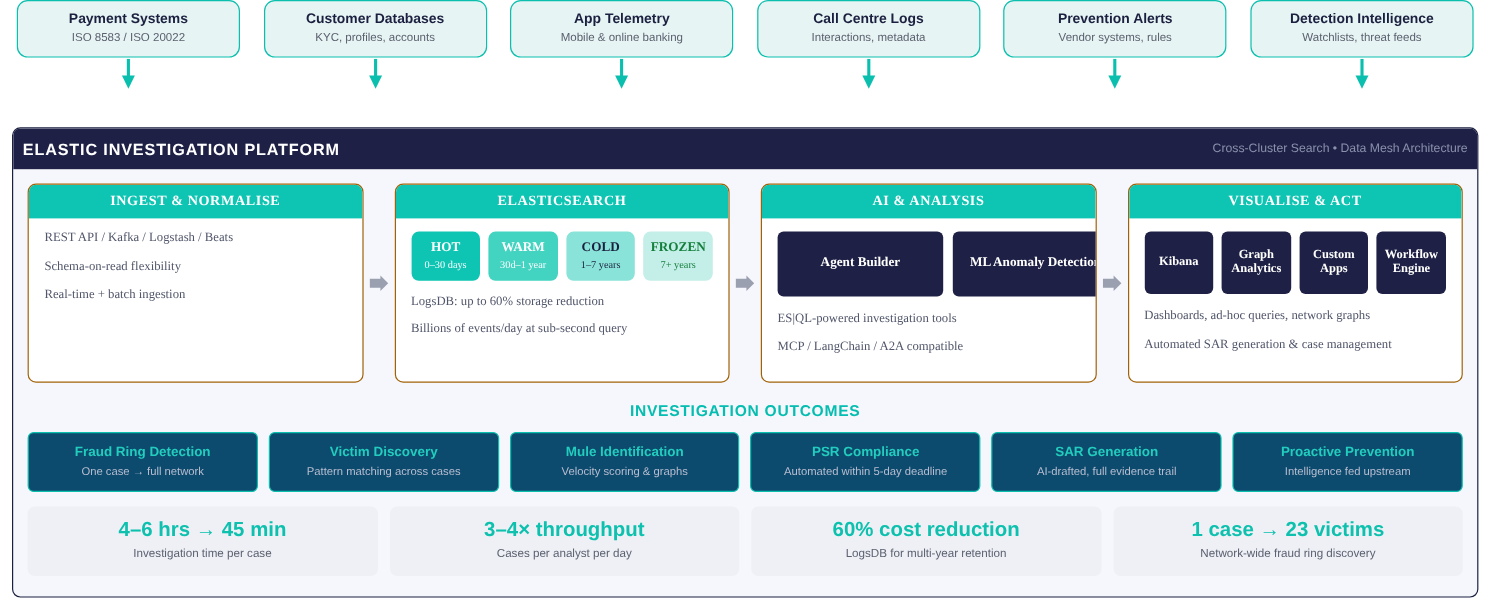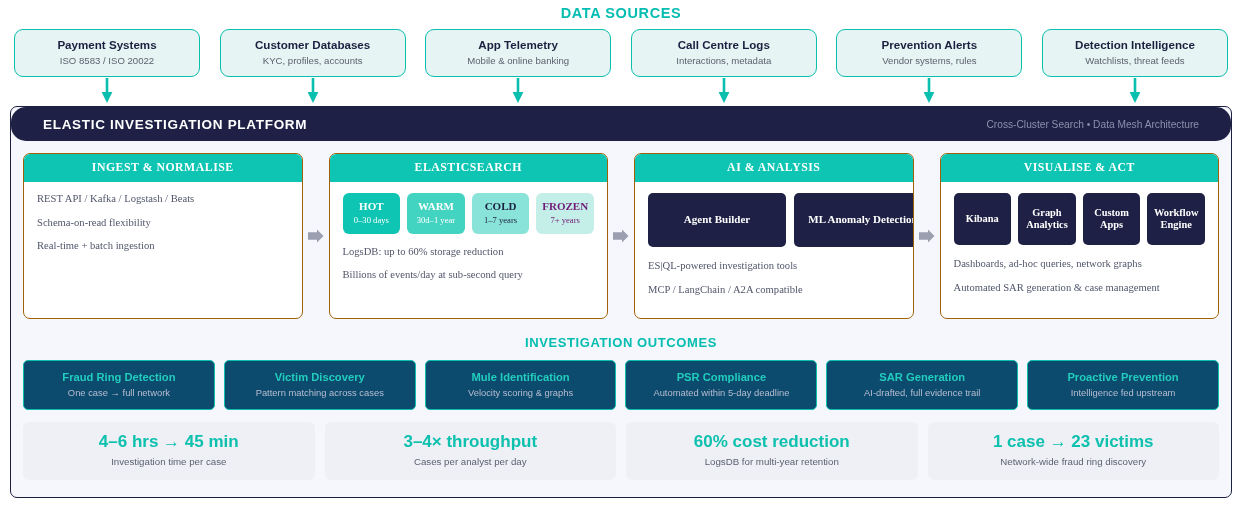--- a/index.html
+++ b/index.html
@@ -84,23 +84,22 @@
     border-radius: 7px;
     background: #f6f7fc;
     overflow: hidden;
   }
   .plat-head {
     height: 34px;
     background: #1e2145;
     display: flex;
     align-items: center;
     justify-content: space-between;
-    padding: 0 32px;
-    box-sizing: border-box;
-    border-radius: 15px;
+    padding: 0 8px;
+    box-sizing: border-box;
   }
   .plat-head .title {
     color: #ffffff;
     font-size: 13.5px;
     font-weight: bold;
     letter-spacing: 0.7px;
   }
   .plat-head .meta {
     color: #8b90ad;
     font-size: 10.2px;
@@ -265,21 +264,20 @@
     font-size: 9.7px;
     margin-top: 4px;
     line-height: 1.2;
   }
 </style>
 </head>
 <body>
 
 <div class="page">
 
-  <div class="ds-title">DATA SOURCES</div>
   <div class="ds-row" id="ds-row">
       <div class="ds-cell">
         <div class="ds-box">
           <div class="t">Payment Systems</div>
           <div class="s">ISO 8583 / ISO 20022</div>
         </div>
         <svg class="ds-arrow" viewBox="0 0 14 26">
           <line x1="7" y1="0" x2="7" y2="16" stroke="#0bbfae" stroke-width="2.6"></line>
           <polygon points="7,25 1.6,14 12.4,14" fill="#0bbfae"></polygon>
         </svg>
@@ -366,21 +364,21 @@
                 <div class="tr">0–30 days</div>
               </div>
               <div class="tier" style="background: rgb(67, 211, 193); color: rgb(255, 255, 255);">
                 <div class="tn">WARM</div>
                 <div class="tr">30d–1 year</div>
               </div>
               <div class="tier" style="background: rgb(138, 227, 216); color: rgb(27, 32, 64);">
                 <div class="tn">COLD</div>
                 <div class="tr">1–7 years</div>
               </div>
-              <div class="tier" style="background: rgb(196, 238, 232); color: #701a75;">
+              <div class="tier" style="background: rgb(196, 238, 232); color: #15803d;">
                 <div class="tn">FROZEN</div>
                 <div class="tr">7+ years</div>
               </div>
             </div>
             <div class="bullet">LogsDB: up to 60% storage reduction</div>
             <div class="bullet">Billions of events/day at sub-second query</div>
           </div>
         </div>
         <div class="connector">
           <svg width="16" height="14" viewBox="0 0 16 14">

